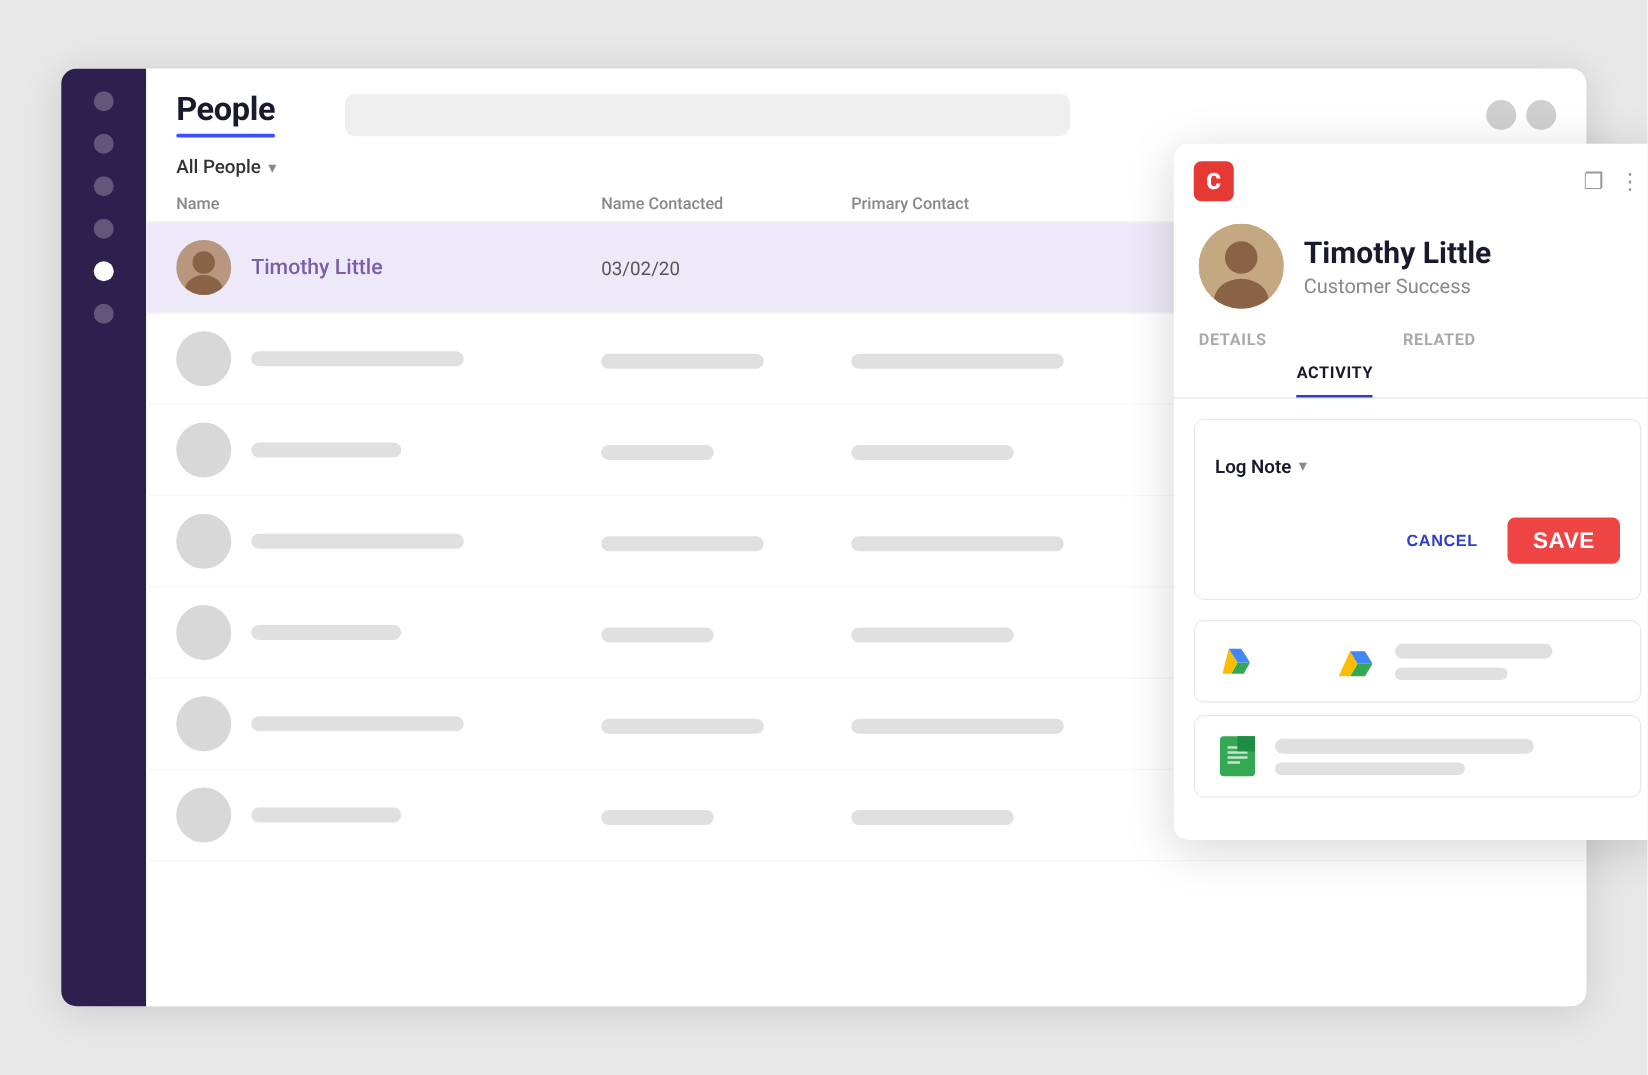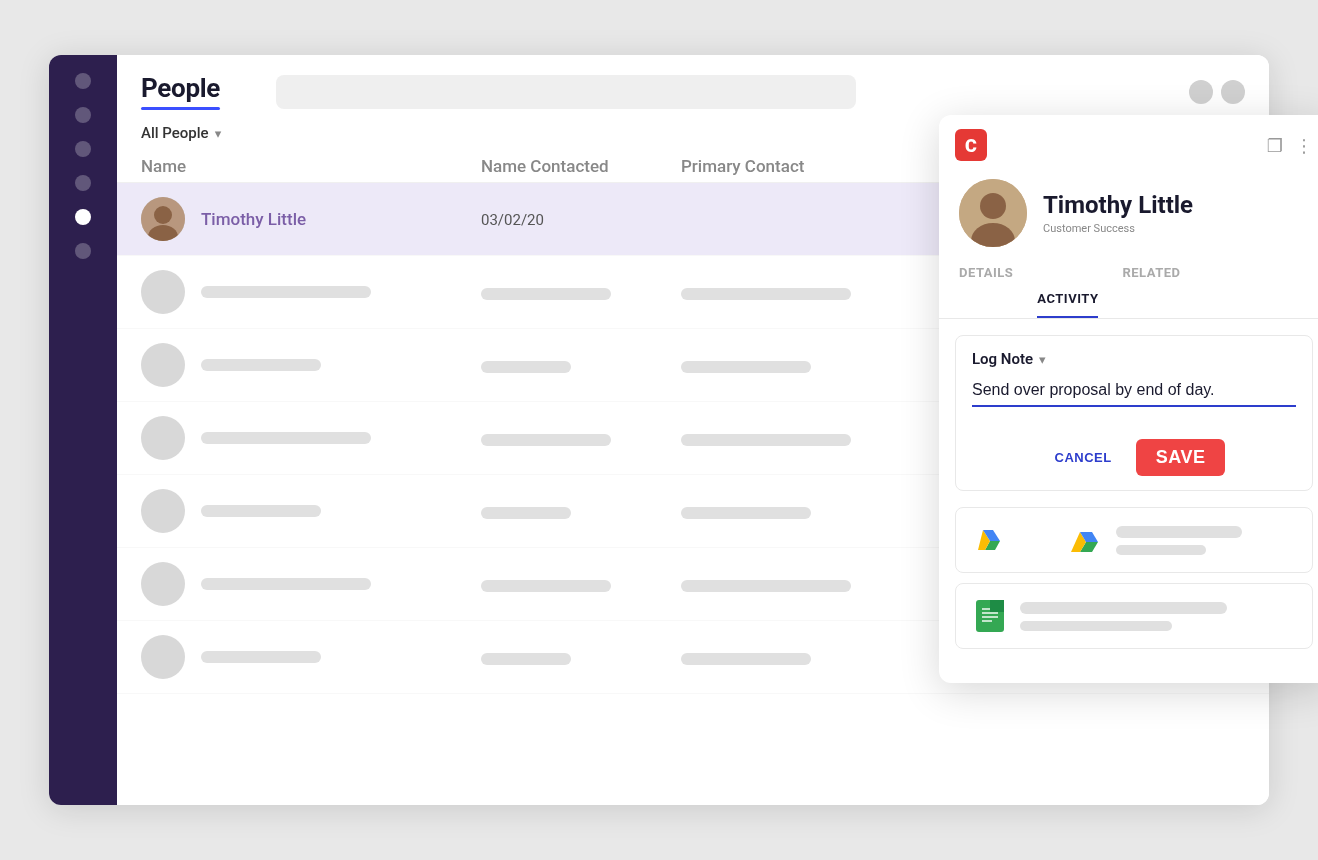--- a/index.html
+++ b/index.html
@@ -125,21 +125,21 @@
 
     
     .table-header {
       display: grid;
       grid-template-columns: 340px 200px 260px 1fr;
       padding: 6px 24px;
       border-bottom: 1px solid #f0f0f0;
     }
 
     .table-col-header {
-      font-size: 17px;
+      font-size: 13px;
       color: #888;
       font-weight: 500;
     }
 
     
     .table-row {
       display: grid;
       grid-template-columns: 340px 200px 260px 1fr;
       padding: 14px 24px;
       align-items: center;
@@ -248,21 +248,21 @@
     .profile-info {}
 
     .profile-name {
       font-size: 24px;
       font-weight: 700;
       color: #1a1a2e;
       line-height: 1.2;
     }
 
     .profile-role {
-      font-size: 11px;
+      font-size: 16px;
       color: #888;
       margin-top: 3px;
     }
 
     
     .panel-tabs {
       display: flex;
       border-bottom: 1px solid #e8e8e8;
       padding: 0 20px;
       gap: 24px;
@@ -282,21 +282,21 @@
       border-bottom: 2px solid #2d3dcc;
       font-weight: 700;
       margin-top: 26px;
     }
 
     
     .activity-area {
       margin: 16px 16px 0 16px;
       border: 1px solid #e8e8e8;
       border-radius: 8px;
-      padding: 14px 16px;
+      padding: 28px 16px;
     }
 
     .log-note-row {
       display: flex;
       align-items: center;
       gap: 6px;
       margin-bottom: 12px;
     }
 
     .log-note-label {
@@ -316,21 +316,21 @@
       width: 100%;
       border: none;
       outline: none;
       border-bottom: 2px solid #2d3dcc;
       padding-bottom: 6px;
       background: transparent;
     }
 
     .action-buttons {
       display: flex;
-      justify-content: center;
+      justify-content: flex-end;
       gap: 12px;
       margin-top: 32px;
     }
 
     .cancel-btn {
       background: transparent;
       border: none;
       color: #2d3dcc;
       font-size: 13px;
       font-weight: 700;
@@ -578,21 +578,20 @@
       <div class="panel-tab">DETAILS</div>
       <div class="panel-tab active">ACTIVITY</div>
       <div class="panel-tab">RELATED</div>
     </div>
 
     <div class="activity-area">
       <div class="log-note-row">
         <span class="log-note-label">Log Note</span>
         <span class="log-note-arrow">▾</span>
       </div>
-      <input class="note-input" type="text" value="Send over proposal by end of day." style="">
       <div class="action-buttons">
         <button class="cancel-btn">CANCEL</button>
         <button class="save-btn">SAVE</button>
       </div>
     </div>
 
     <div class="files-section">
 
       <div class="file-item">
         <svg class="gdrive-icon" viewBox="0 0 36 36" xmlns="http://www.w3.org/2000/svg">

